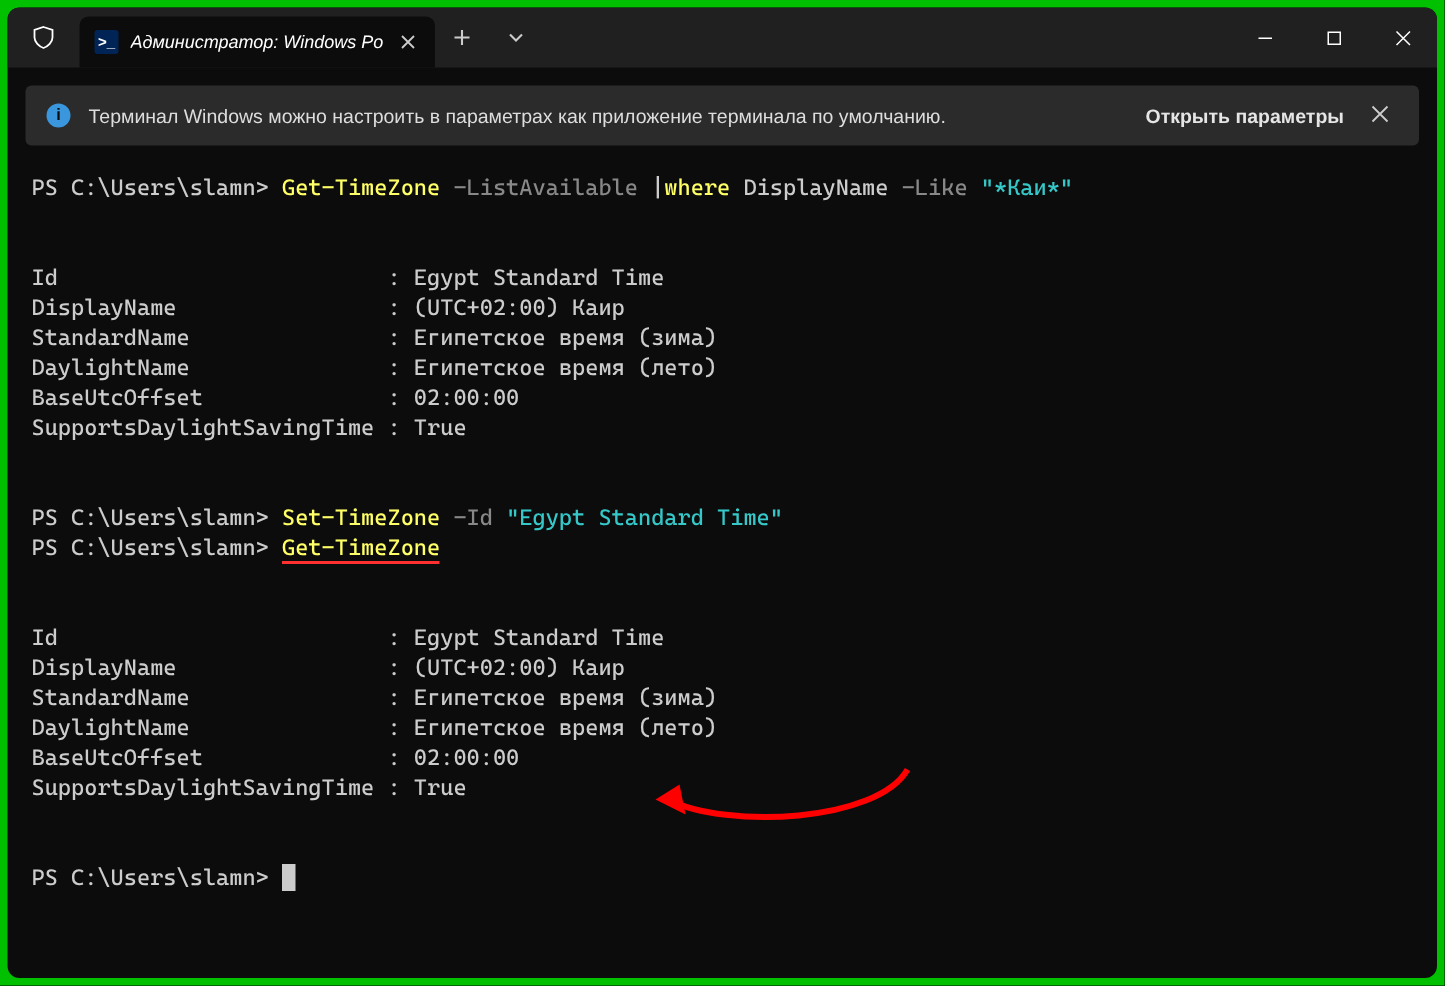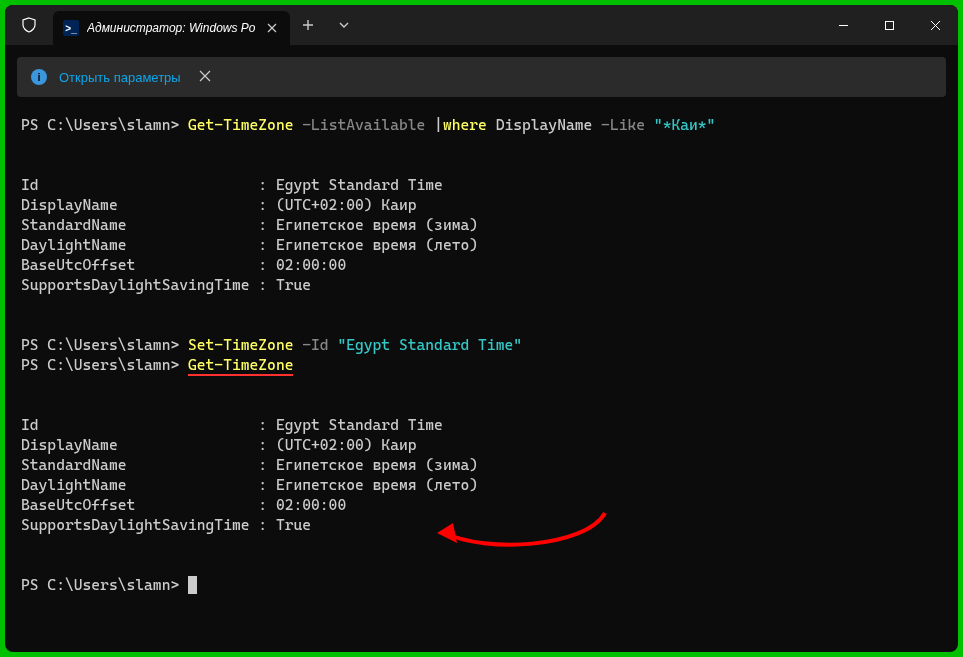--- a/index.html
+++ b/index.html
@@ -87,21 +87,21 @@
     font-size: 13px;
   }
   .info-icon {
     width: 16px; height: 16px;
     background: #3a96dd;
     border-radius: 50%;
     display: flex; align-items: center; justify-content: center;
     color: #0c0c0c; font-size: 11px; font-weight: bold;
   }
   .info-text { flex: 1; }
-  .info-link { color: #0ea5e9; cursor: pointer; }
+  .info-link { color: #e5e5e5; cursor: pointer; font-weight: bold; }
   .info-close { color: #ccc; cursor: pointer; padding: 0 6px; }
   .terminal-wrap {
     flex: 1;
     position: relative;
     overflow: hidden;
   }
   .terminal {
     padding: 14px 16px 14px 16px;
     font-family: "Cascadia Mono", Consolas, monospace;
     font-size: 15px;
@@ -180,20 +180,21 @@
       <div class="win-btn">
         <svg width="11" height="11" viewBox="0 0 11 11" stroke="#fff" stroke-width="1">
             <path d="M1 1 L10 10 M10 1 L1 10"></path>
           </svg>
       </div>
     </div>
   </div>
 
   <div class="info-bar">
     <div class="info-icon">i</div>
+    <span class="info-text">Терминал Windows можно настроить в параметрах как приложение терминала по умолчанию.</span>
     <span class="info-link">Открыть параметры</span>
     <span class="info-close">
       <svg width="12" height="12" viewBox="0 0 12 12" stroke="#ccc" stroke-width="1.2">
           <path d="M1 1 L11 11 M11 1 L1 11"></path>
         </svg>
     </span>
   </div>
 
   <div class="terminal-wrap">
     <div class="terminal"><span class="ps">PS C:\Users\slamn&gt; </span><span class="cmd">Get-TimeZone</span><span class="param"> -ListAvailable </span><span class="ps">|</span><span class="cmd">where</span><span class="ps"> DisplayName </span><span class="param">-Like </span><span class="str">"*Каи*"</span>

